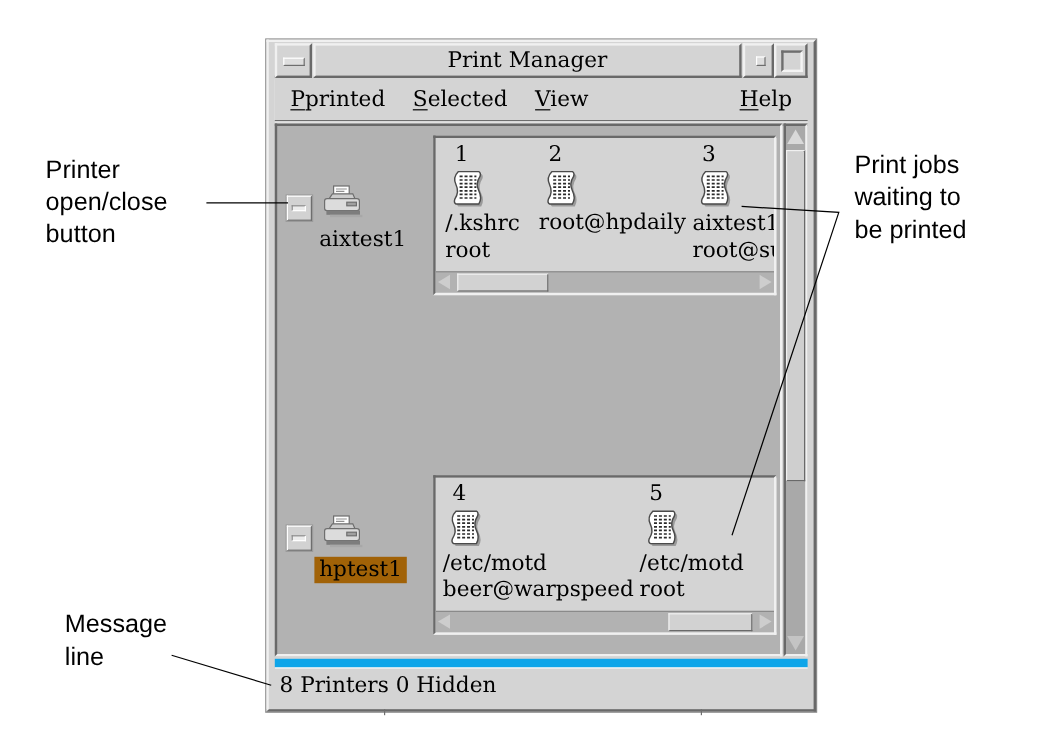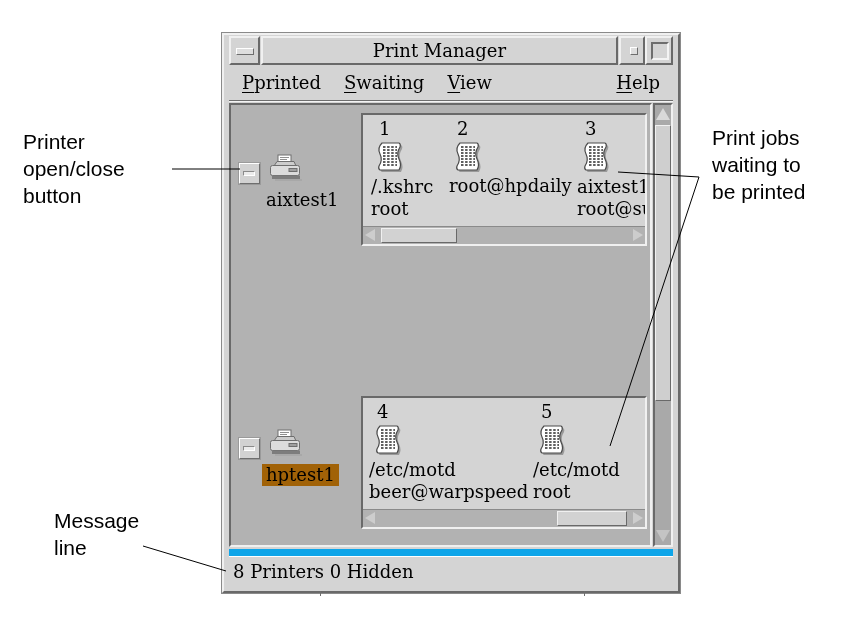--- a/index.html
+++ b/index.html
@@ -69,21 +69,21 @@
 
   
   .statusbar{flex:0 0 auto;height:30px;margin-top:2px;display:flex;align-items:center;font-size:18px;padding-left:4px;
     border-top:7px solid #0ea5e9;box-shadow:inset 0 1px 0 #fff;}
 </style>
 </head>
 <body>
 
 <div class="stage">
 
-  <div class="ann" style="left:23px;top:128px;">Printer
+  <div class="ann" style="left:38px;top:128px;">Printer
 open/close
 button</div>
   <div class="ann" style="left:712px;top:124px;">Print jobs
 waiting to
 be printed</div>
   <div class="ann" style="left:54px;top:507px;">Message
 line</div>
 
   <div class="window">
     <div class="notch" style="left:96px;"></div>
@@ -97,21 +97,21 @@
       <div class="tb btn-min">
           <span class="dot"></span>
         </div>
       <div class="tb btn-max">
           <span class="sq"></span>
         </div>
     </div>
 
     <div class="menubar">
       <span class="mitem"><span class="mn">P</span><span>printed</span></span>
-      <span class="mitem"><span class="mn">S</span><span>waiting</span></span>
+      <span class="mitem"><span class="mn">S</span><span>elected</span></span>
       <span class="mitem"><span class="mn">V</span><span>iew</span></span>
       <span class="mitem help"><span class="mn">H</span><span>elp</span></span>
     </div>
 
     <div class="main">
       <div class="viewport" id="viewport">
 
         <div class="picon" id="partial-printer" style="top:442px;"><svg width="36" height="30" viewBox="0 0 36 30">
               <rect x="11" y="2" width="13" height="8" fill="#ffffff" stroke="#6e6e6e"></rect>
               <line x1="13" y1="4.5" x2="22" y2="4.5" stroke="#909090"></line>

